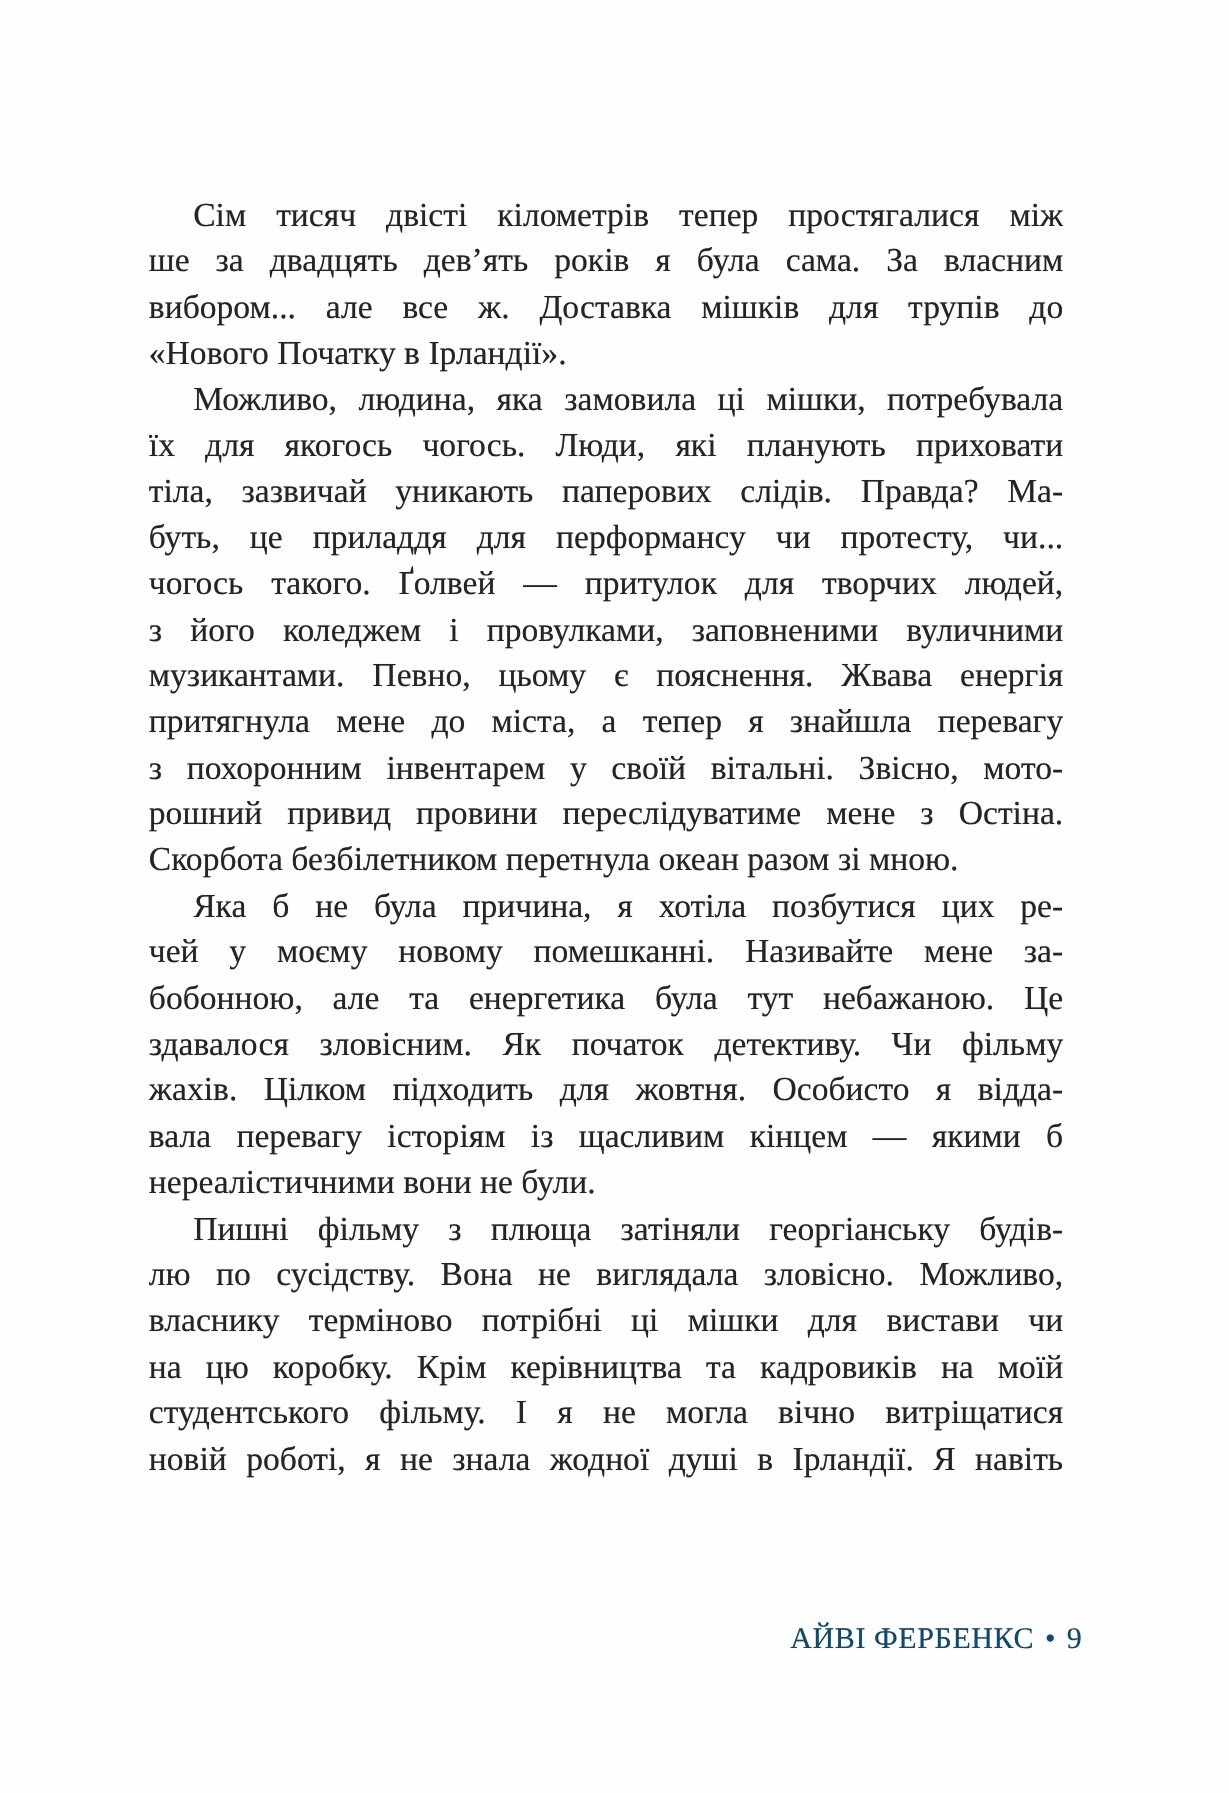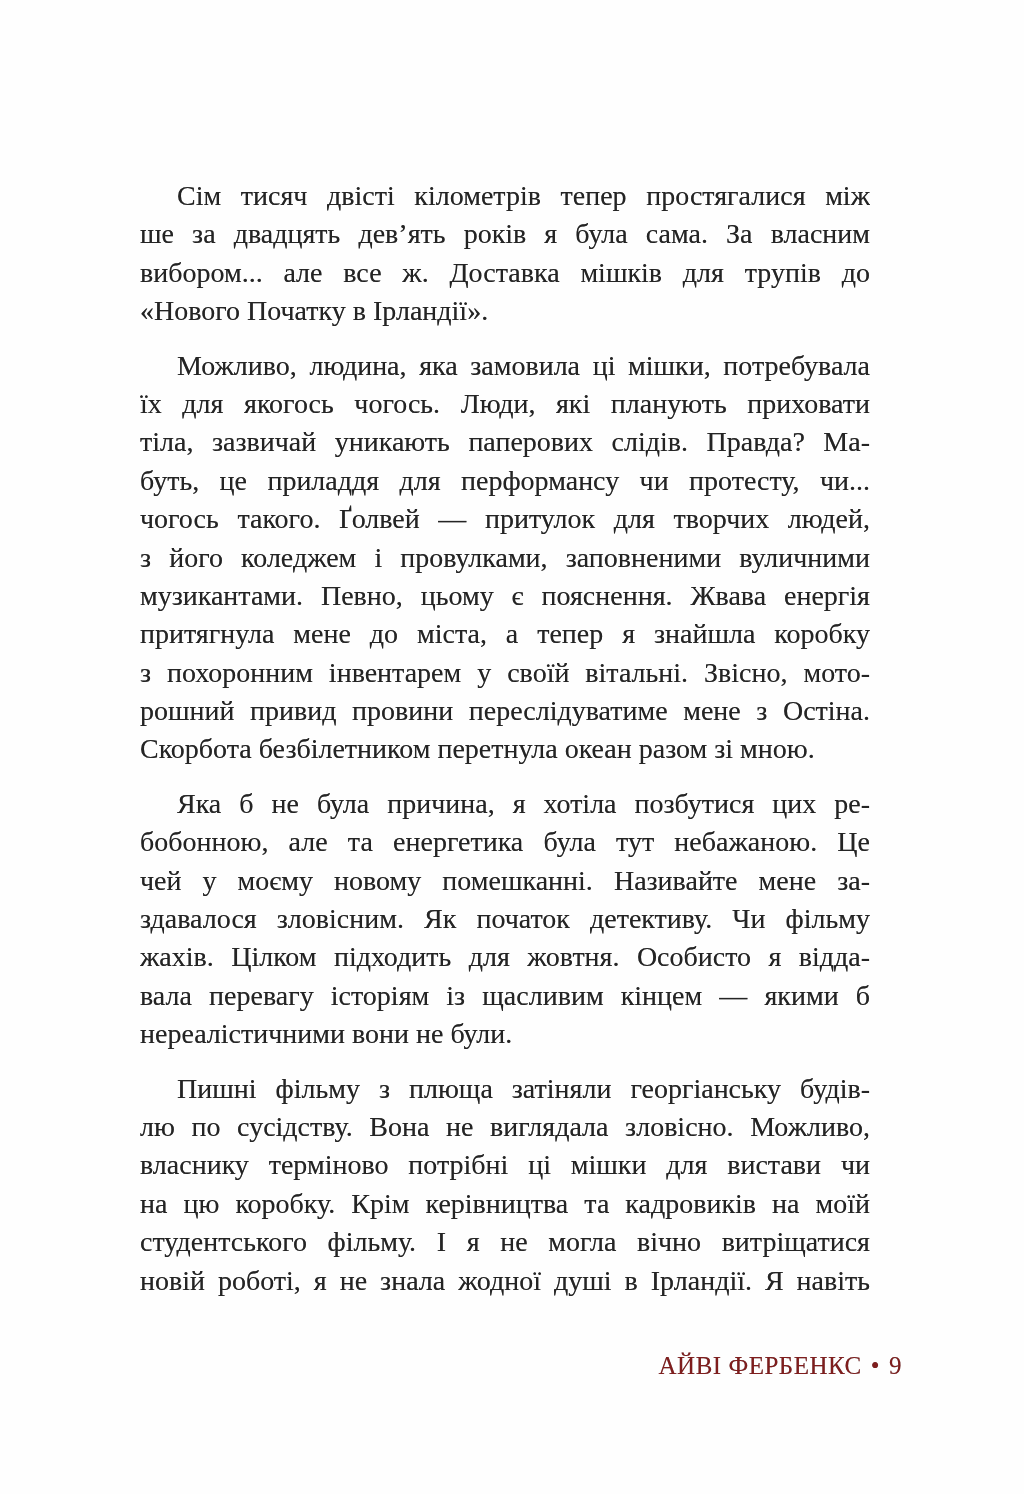--- a/index.html
+++ b/index.html
@@ -24,21 +24,21 @@
     position: absolute;
     left: 124px;
     top: 161px;
     width: 762px;
     font-size: 28px;
     line-height: 38.4px;
     color: #242424;
     text-shadow: 0 0 0.6px rgba(40,40,40,0.55);
   }
   .paragraph {
-    margin: 16px;
+    margin: 0;
     padding: 0;
   }
   .line {
     height: 38.4px;
     overflow: hidden;
     text-align: justify;
     text-align-last: justify;
   }
   .line.para-first {
     text-indent: 37px;
@@ -47,21 +47,21 @@
     text-align-last: left;
   }
   .footer {
     position: absolute;
     left: 124px;
     top: 1351px;
     width: 778px;
     text-align: right;
     font-size: 25px;
     line-height: 30px;
-    color: #7f1d1d;
+    color: #0c4a6e;
     letter-spacing: 0.5px;
     text-shadow: 0 0 0.6px rgba(40,40,40,0.5);
   }
   .footer .sep {
     margin: 0 9px;
   }
 </style>
 </head>
 <body>
 
@@ -75,29 +75,29 @@
         <div class="line para-last">«Нового Початку в Ірландії».</div>
       </div>
       <div class="paragraph">
         <div class="line para-first">Можливо, людина, яка замовила ці мішки, потребувала</div>
         <div class="line">їх для якогось чогось. Люди, які планують приховати</div>
         <div class="line">тіла, зазвичай уникають паперових слідів. Правда? Ма-</div>
         <div class="line">буть, це приладдя для перформансу чи протесту, чи...</div>
         <div class="line">чогось такого. Ґолвей — притулок для творчих людей,</div>
         <div class="line">з його коледжем і провулками, заповненими вуличними</div>
         <div class="line">музикантами. Певно, цьому є пояснення. Жвава енергія</div>
-        <div class="line">притягнула мене до міста, а тепер я знайшла коробку</div>
+        <div class="line">притягнула мене до міста, а тепер я знайшла перевагу</div>
         <div class="line">з похоронним інвентарем у своїй вітальні. Звісно, мото-</div>
         <div class="line">рошний привид провини переслідуватиме мене з Остіна.</div>
         <div class="line para-last">Скорбота безбілетником перетнула океан разом зі мною.</div>
       </div>
       <div class="paragraph">
         <div class="line para-first">Яка б не була причина, я хотіла позбутися цих ре-</div>
+        <div class="line">чей у моєму новому помешканні. Називайте мене за-</div>
         <div class="line">бобонною, але та енергетика була тут небажаною. Це</div>
-        <div class="line">чей у моєму новому помешканні. Називайте мене за-</div>
         <div class="line">здавалося зловісним. Як початок детективу. Чи фільму</div>
         <div class="line">жахів. Цілком підходить для жовтня. Особисто я відда-</div>
         <div class="line">вала перевагу історіям із щасливим кінцем — якими б</div>
         <div class="line para-last">нереалістичними вони не були.</div>
       </div>
       <div class="paragraph">
         <div class="line para-first">Пишні фільму з плюща затіняли георгіанську будів-</div>
         <div class="line">лю по сусідству. Вона не виглядала зловісно. Можливо,</div>
         <div class="line">власнику терміново потрібні ці мішки для вистави чи</div>
         <div class="line">на цю коробку. Крім керівництва та кадровиків на моїй</div>

